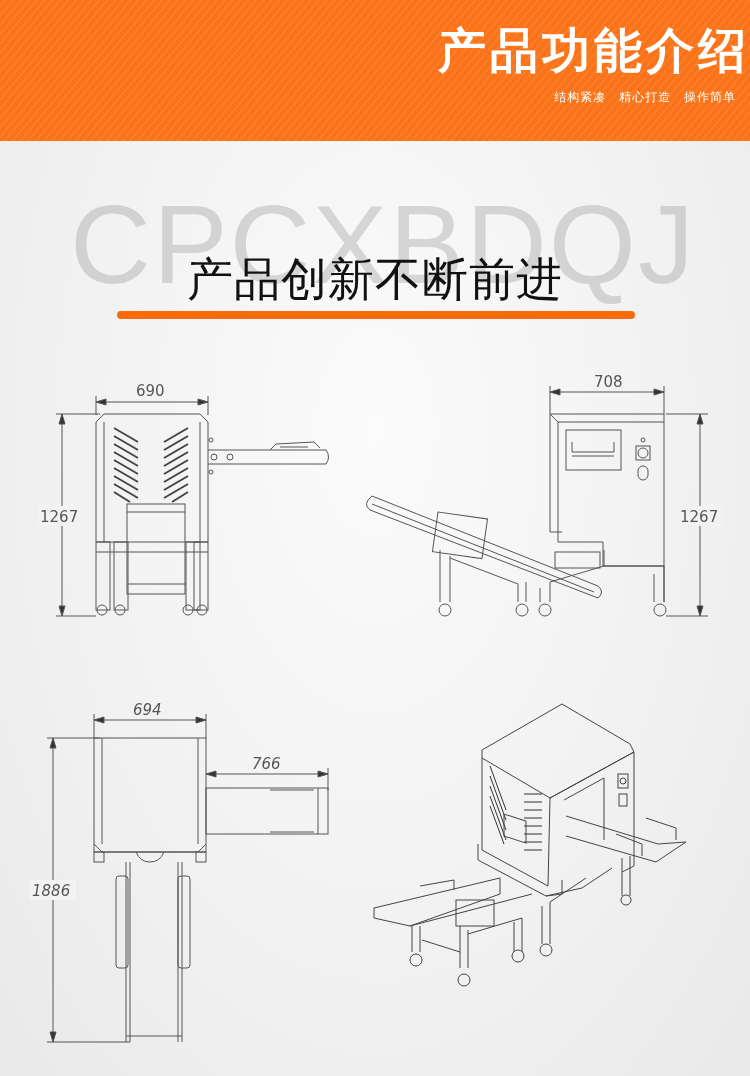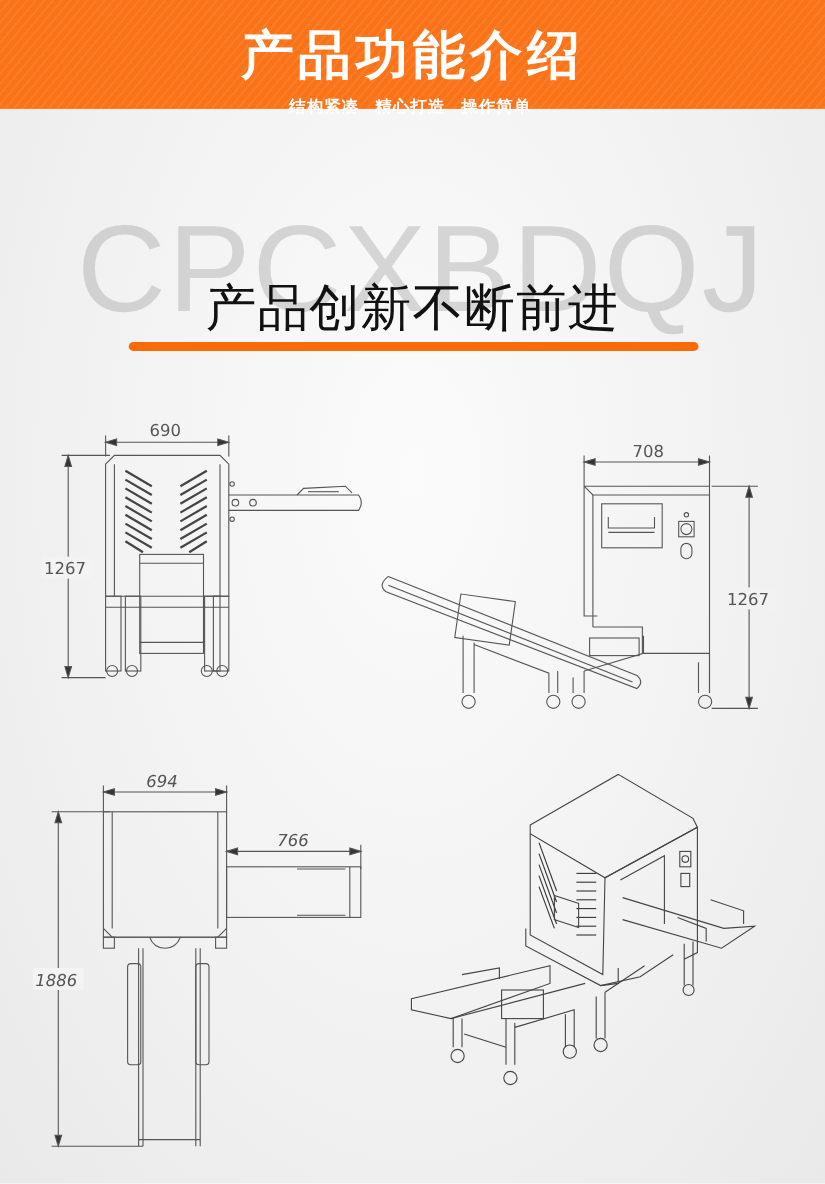--- a/index.html
+++ b/index.html
@@ -3,32 +3,32 @@
 <meta charset="utf-8">
 <style>
   * { box-sizing: border-box; margin: 0; padding: 0; }
   body {
     width: 750px; height: 1076px; overflow: hidden;
     font-family: "DejaVu Sans", sans-serif;
     background: radial-gradient(ellipse at 50% 40%, #fbfbfb 0%, #f1f1f1 60%, #e9e9e9 100%);
     position: relative;
   }
   .banner {
-    position: absolute; left: 0; top: 0; width: 750px; height: 99px;
+    position: absolute; left: 0; top: 0; width: 750px; height: 141px;
     background-color: #fb7318;
     background-image: repeating-linear-gradient(-50deg, rgba(255,255,255,0.07) 0 2px, rgba(0,0,0,0) 2px 6px);
-    text-align: center; color: #fff;
+    text-align: right; color: #fff;
   }
   .banner-title {
     position: absolute; left: 0; right: 0; top: 20px;
     font-size: 48px; font-weight: bold; letter-spacing: 4px; line-height: 60px;
   }
   .banner-sub {
-    position: absolute; left: 0; right: 4px; top: 86px;
-    font-size: 15px; font-weight: bold; letter-spacing: 1px; line-height: 22px;
+    position: absolute; left: 0; right: 14px; top: 86px;
+    font-size: 12px; font-weight: normal; letter-spacing: 1px; line-height: 22px;
     word-spacing: 8px;
   }
   .watermark {
     position: absolute; left: 70px; top: 190px; width: 620px;
     font-family: "Liberation Sans", sans-serif;
     font-size: 112px; line-height: 110px; letter-spacing: 2px;
     color: rgba(150,150,150,0.35); text-align: right;
   }
   .headline {
     position: absolute; left: 110px; top: 248px; width: 530px;
@@ -118,21 +118,21 @@
     <path d="M178,80 L296,80 Q301,87 296,94 L178,94"></path>
     <path d="M240,80 L246,74 L284,72 L290,78"></path>
     <line x1="250" y1="77" x2="278" y2="77"></line>
     <circle cx="184" cy="87" r="3"></circle>
       <circle cx="200" cy="87" r="3"></circle>
     <circle cx="181" cy="70" r="2"></circle>
       <circle cx="181" cy="102" r="2"></circle>
   </svg>
 </div>
 
-<div class="drawing" style="left:331px;top:370px;margin-top:28px;">
+<div class="drawing" style="left:350px;top:370px;">
   <svg width="400" height="260" viewBox="0 0 400 260" fill="none" stroke="#555" stroke-width="1">
 
     <line x1="200" y1="22" x2="314" y2="22"></line>
     <polygon points="200,22 210,19 210,25" fill="#333"></polygon>
     <polygon points="314,22 304,19 304,25" fill="#333"></polygon>
     <line x1="200" y1="16" x2="200" y2="44"></line>
     <line x1="314" y1="16" x2="314" y2="44"></line>
     <text class="dim-label" x="244" y="17" stroke="none">708</text>
 
     <line x1="350" y1="44" x2="350" y2="246"></line>

